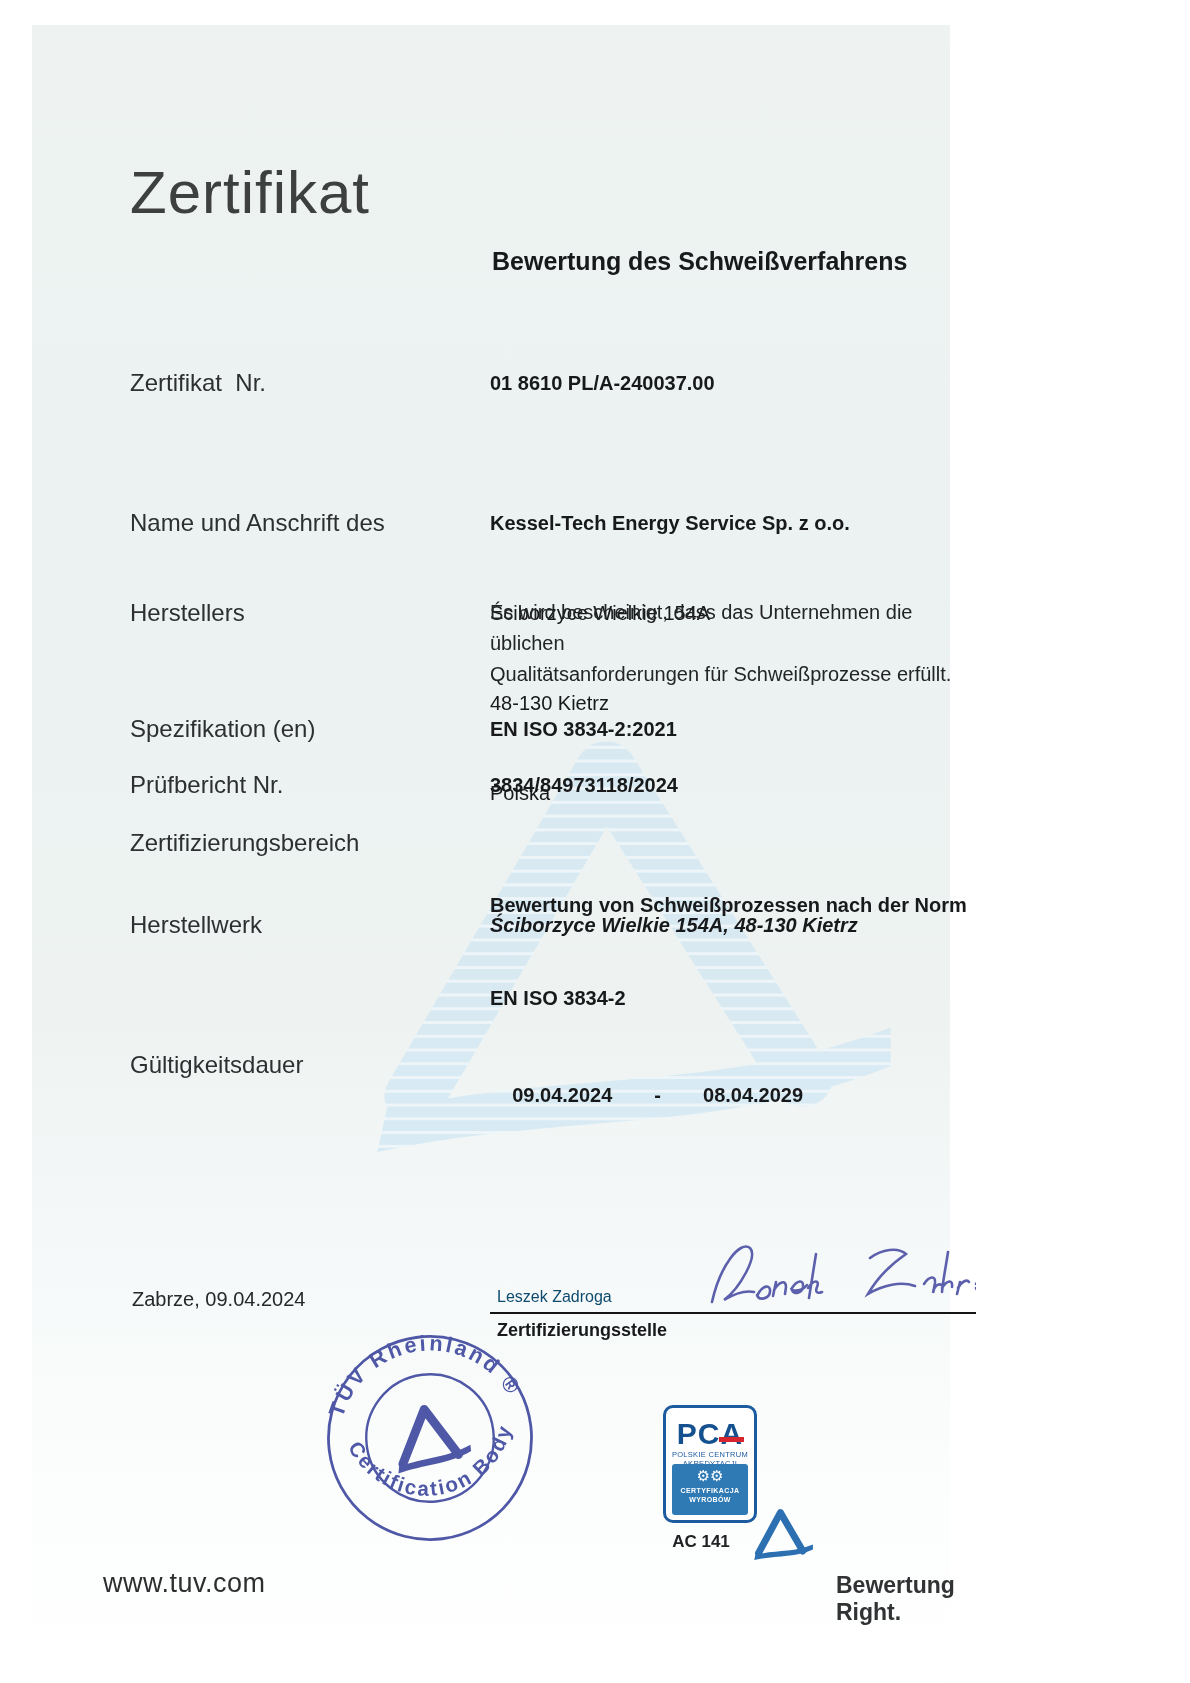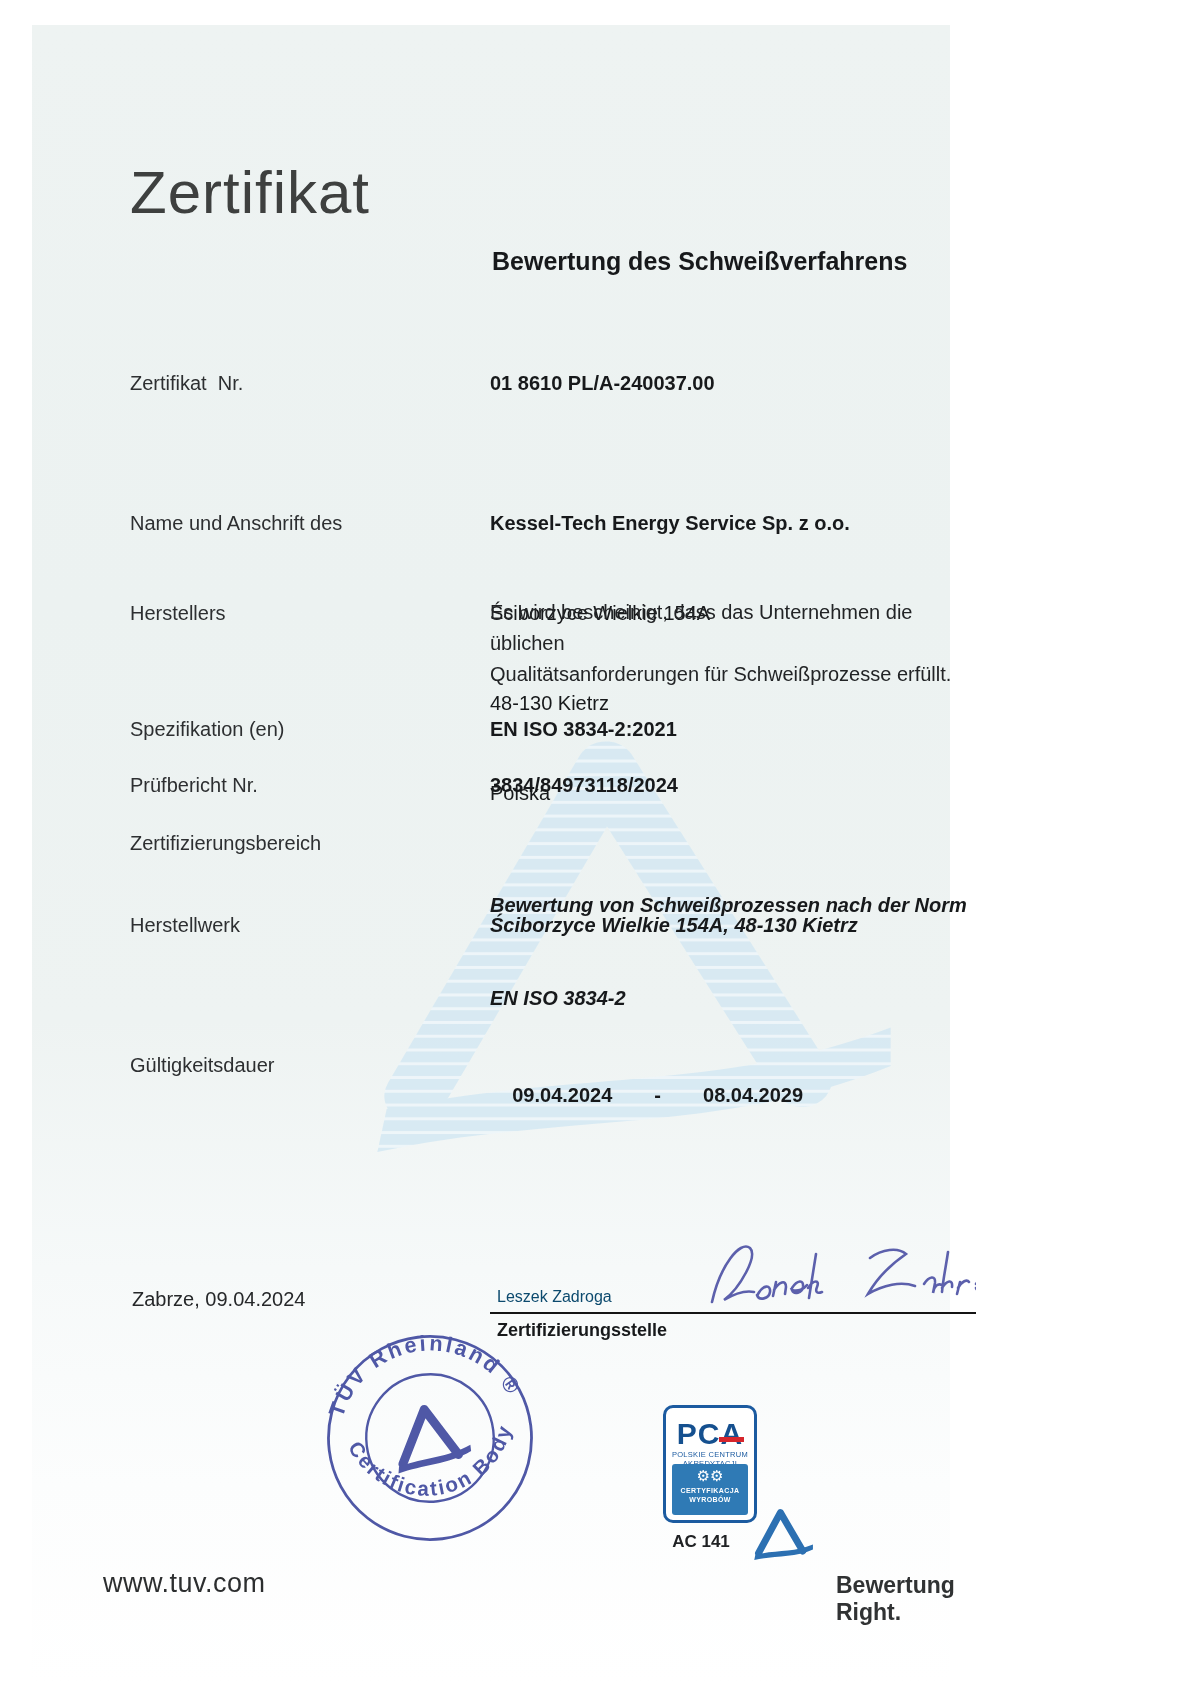--- a/index.html
+++ b/index.html
@@ -4,25 +4,25 @@
 <style>
   html,body{margin:0;padding:0;background:#ffffff;}
   .stage{position:relative;width:976px;height:1683px;background:#ffffff;
          font-family:"Liberation Sans",sans-serif;overflow:hidden;color:#222;}
   .paper{position:absolute;left:32px;top:25px;right:26px;bottom:0;
          background:linear-gradient(180deg,#eef3f2 0%,#ecf2f1 35%,#eef3f2 60%,
                     #f6f9f9 75%,#fcfdfd 88%,#ffffff 100%);}
   .abs{position:absolute;}
   .doc-title{left:130px;top:158px;font-size:60px;color:#3e403f;letter-spacing:1px;}
   .doc-subtitle{left:492px;top:247px;font-size:25px;font-weight:bold;color:#17191b;}
-  .lbl{left:130px;font-size:20px;color:#2d2f31;white-space:pre;line-height:30px;}
+  .lbl{left:130px;font-size:24px;color:#2d2f31;white-space:pre;line-height:30px;}
   .val{left:490px;font-size:20px;color:#17191b;font-weight:bold;white-space:pre;line-height:30px;}
   .val .normal{font-weight:normal;}
   .statement{left:490px;top:597px;font-size:20px;color:#222426;line-height:31px;}
-  .scope-val{line-height:31px;font-style:italic;}
+  .scope-val{line-height:31px;}
   .italic{font-style:italic;}
   .validity-sep{display:inline-block;margin:0 42px;}
   .sign-date{left:132px;top:1288px;font-size:20px;color:#26282a;}
   .sign-name{left:497px;top:1288px;font-size:16px;font-weight:normal;color:#0c4a6e;}
   .sign-line{left:490px;top:1312px;width:520px;border-top:2px solid #141414;height:0;}
   .sign-role{left:497px;top:1320px;font-size:18px;font-weight:bold;color:#17191b;}
   .signature-svg{left:700px;top:1232px;}
   .side-note{left:1142px;top:1292px;transform:rotate(-90deg);transform-origin:0 0;
              font-size:11.5px;color:#8d9296;letter-spacing:0.3px;white-space:pre;}
   .watermark{left:340px;top:735px;opacity:0.9;}

